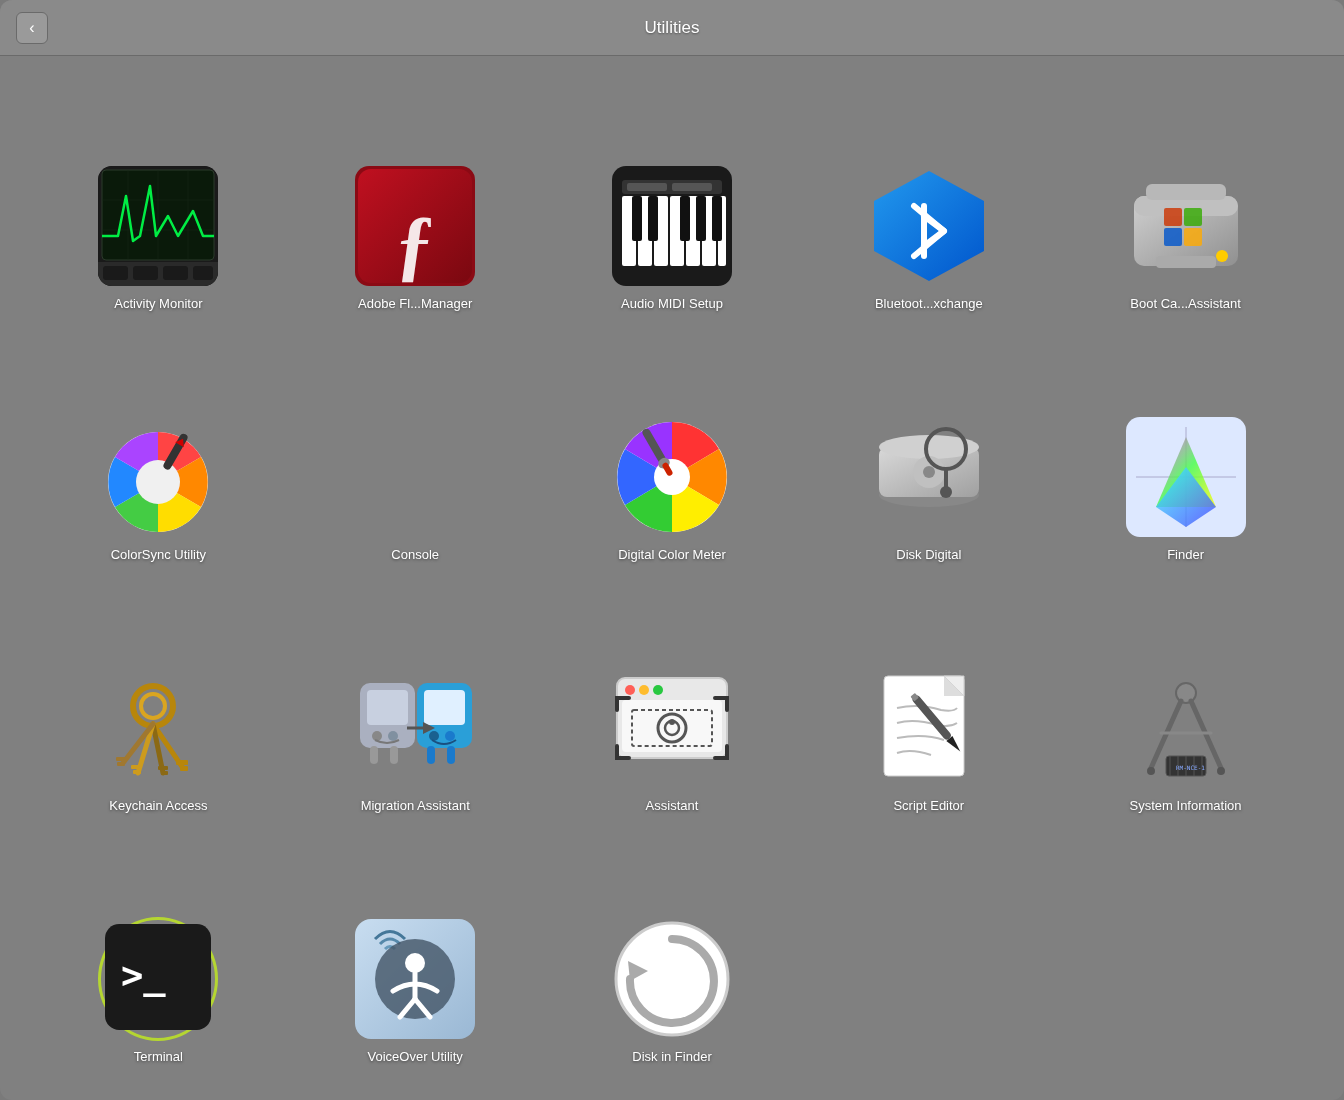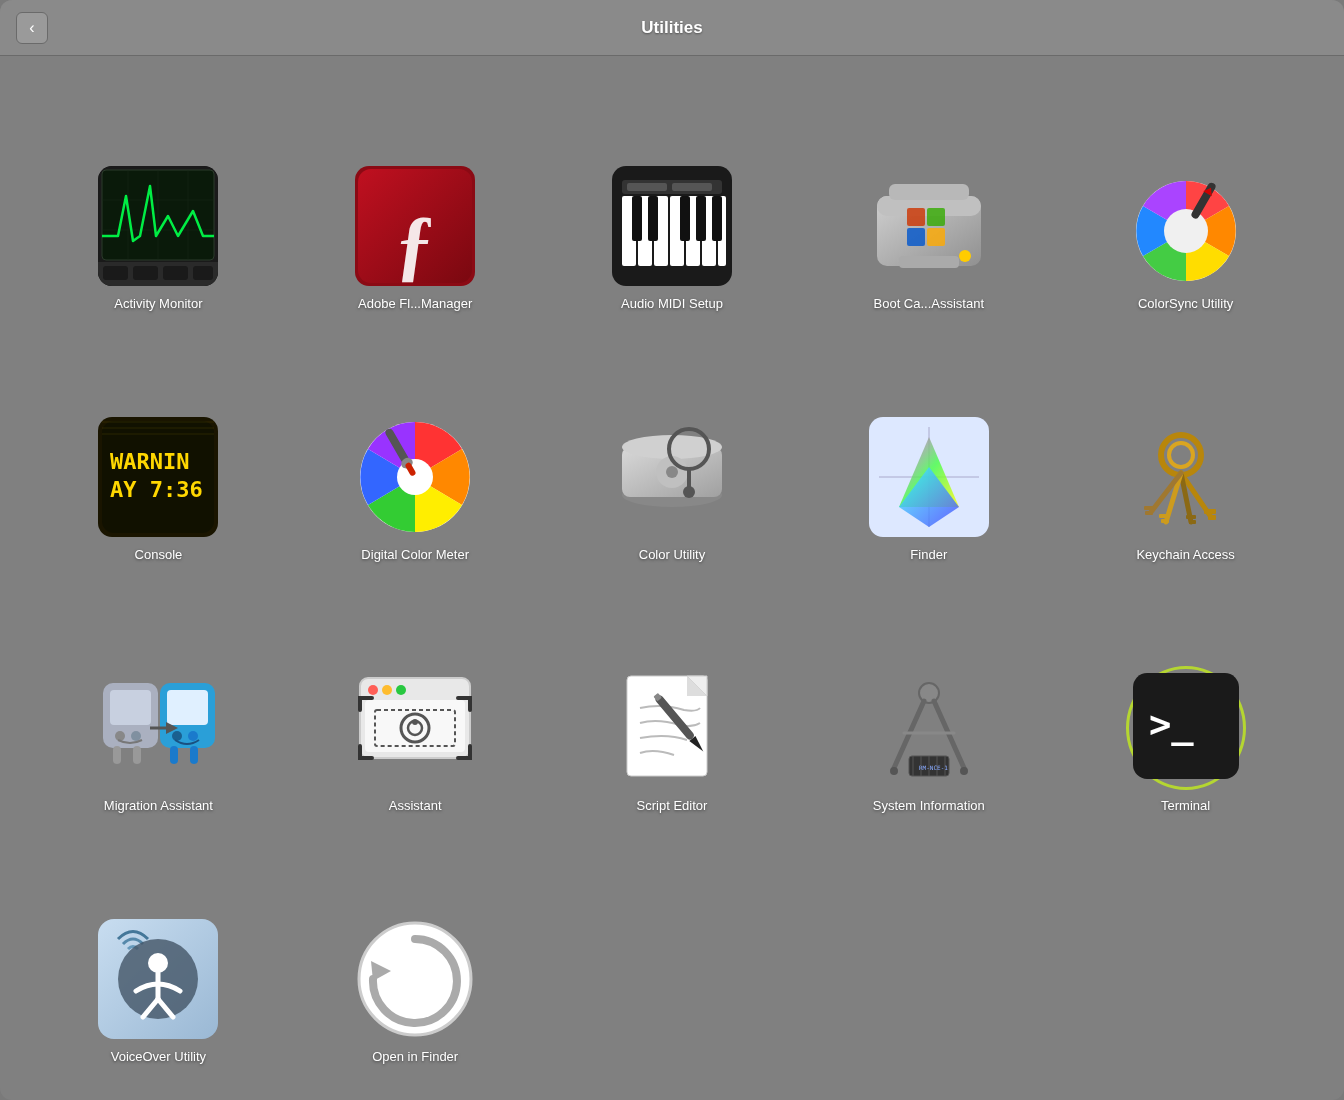--- a/index.html
+++ b/index.html
@@ -40,21 +40,21 @@
       border: 1px solid #6a6a6a;
       display: flex;
       align-items: center;
       justify-content: center;
       cursor: pointer;
       color: #fff;
       font-size: 16px;
     }
     .titlebar-title {
       font-size: 17px;
-      font-weight: 700;
+      font-weight: 400;
       color: #fff;
       text-shadow: 0 1px 2px rgba(0,0,0,0.4);
     }
     .grid {
       display: grid;
       grid-template-columns: repeat(5, 1fr);
       grid-template-rows: repeat(4, 1fr);
       gap: 0;
       padding: 20px 30px 20px 30px;
       height: calc(1100px - 56px);
@@ -186,20 +186,39 @@
           <rect x="100" y="30" width="10" height="45" rx="2" fill="#111"></rect>
 
           <rect x="10" y="14" width="100" height="14" rx="3" fill="#333"></rect>
           <rect x="15" y="17" width="40" height="8" rx="2" fill="#555"></rect>
           <rect x="60" y="17" width="40" height="8" rx="2" fill="#555"></rect>
         </svg>
       </div>
       <span class="app-label">Audio MIDI Setup</span>
     </div>
 
+    <div class="app-item">
+      <div class="app-icon">
+        <svg viewBox="0 0 120 120" xmlns="http://www.w3.org/2000/svg" width="120" height="120">
+          <defs>
+            <linearGradient id="btGrad" x1="0%" y1="0%" x2="100%" y2="100%">
+              <stop offset="0%" style="stop-color:#2299ee"></stop>
+              <stop offset="100%" style="stop-color:#0055cc"></stop>
+            </linearGradient>
+          </defs>
+
+          <polygon points="60,5 115,35 115,85 60,115 5,85 5,35" fill="url(#btGrad)"></polygon>
+
+          <polyline points="45,40 75,65 55,80" fill="none" stroke="white" stroke-width="6" stroke-linecap="round" stroke-linejoin="round"></polyline>
+          <polyline points="45,90 75,65 55,50" fill="none" stroke="white" stroke-width="6" stroke-linecap="round" stroke-linejoin="round"></polyline>
+          <line x1="55" y1="40" x2="55" y2="90" stroke="white" stroke-width="6" stroke-linecap="round"></line>
+        </svg>
+      </div>
+      <span class="app-label">Bluetoot...xchange</span>
+    </div>
 
     <div class="app-item">
       <div class="app-icon">
         <svg viewBox="0 0 120 120" xmlns="http://www.w3.org/2000/svg" width="120" height="120">
           <defs>
             <linearGradient id="hdGrad" x1="0%" y1="0%" x2="100%" y2="100%">
               <stop offset="0%" style="stop-color:#d0d0d0"></stop>
               <stop offset="100%" style="stop-color:#909090"></stop>
             </linearGradient>
           </defs>
@@ -237,33 +256,20 @@
           <circle cx="60" cy="65" r="22" fill="#f0f0f0"></circle>
 
           <rect x="56" y="10" width="8" height="40" rx="4" fill="#333" transform="rotate(30,60,65)"></rect>
           <polygon points="60,15 55,22 65,22" fill="#cc0000" transform="rotate(30,60,65)"></polygon>
         </svg>
       </div>
       <span class="app-label">ColorSync Utility</span>
     </div>
 
     <div class="app-item">
-      <div class="app-icon">
-        <svg viewBox="0 0 120 120" xmlns="http://www.w3.org/2000/svg" width="120" height="120">
-          <rect width="120" height="120" rx="14" fill="#1a1500"></rect>
-          <rect x="4" y="4" width="112" height="112" rx="12" fill="#111100"></rect>
-
-          <text x="12" y="52" font-family="monospace" font-size="22" font-weight="bold" fill="#ffd700">WARNIN</text>
-          <text x="12" y="80" font-family="monospace" font-size="22" font-weight="bold" fill="#ffd700">AY 7:36</text>
-
-          <rect x="4" y="4" width="112" height="2" fill="rgba(255,215,0,0.05)"></rect>
-          <rect x="4" y="10" width="112" height="2" fill="rgba(255,215,0,0.05)"></rect>
-          <rect x="4" y="16" width="112" height="2" fill="rgba(255,215,0,0.05)"></rect>
-        </svg>
-      </div>
       <span class="app-label">Console</span>
     </div>
 
     <div class="app-item">
       <div class="app-icon">
         <svg viewBox="0 0 120 120" xmlns="http://www.w3.org/2000/svg" width="120" height="120">
 
           <circle cx="60" cy="60" r="55" fill="#f8f8f8"></circle>
           <path d="M60,60 L60,5 A55,55 0 0,1 107,32 Z" fill="#ff3333"></path>
           <path d="M60,60 L107,32 A55,55 0 0,1 107,88 Z" fill="#ff8800"></path>
@@ -300,21 +306,21 @@
           <circle cx="60" cy="55" r="16" fill="#c0c0c0"></circle>
           <circle cx="60" cy="55" r="6" fill="#888"></circle>
 
           <g transform="translate(55,10)">
             <circle cx="22" cy="22" r="20" fill="none" stroke="#555" stroke-width="4"></circle>
             <line x1="22" y1="42" x2="22" y2="60" stroke="#555" stroke-width="4"></line>
             <circle cx="22" cy="65" r="6" fill="#555"></circle>
           </g>
         </svg>
       </div>
-      <span class="app-label">Color Utility</span>
+      <span class="app-label">Disk Digital</span>
     </div>
 
     <div class="app-item">
       <div class="app-icon">
         <svg viewBox="0 0 120 120" xmlns="http://www.w3.org/2000/svg" width="120" height="120">
           <rect width="120" height="120" rx="14" fill="#dde8ff"></rect>
 
           <line x1="10" y1="60" x2="110" y2="60" stroke="#aac" stroke-width="1"></line>
           <line x1="60" y1="10" x2="60" y2="110" stroke="#aac" stroke-width="1"></line>
 
@@ -520,17 +526,17 @@
     <div class="app-item">
       <div class="app-icon">
         <svg viewBox="0 0 120 120" xmlns="http://www.w3.org/2000/svg" width="120" height="120">
           <circle cx="60" cy="60" r="56" fill="white" stroke="#ccc" stroke-width="3"></circle>
 
           <path d="M60,20 A42,42 0 1,1 18,60" fill="none" stroke="#aaa" stroke-width="8" stroke-linecap="round"></path>
 
           <polygon points="16,42 18,62 36,52" fill="#aaa"></polygon>
         </svg>
       </div>
-      <span class="app-label">Open in Finder</span>
+      <span class="app-label">Disk in Finder</span>
     </div>
 
   </div>
 </div>
 
 </body></html>

